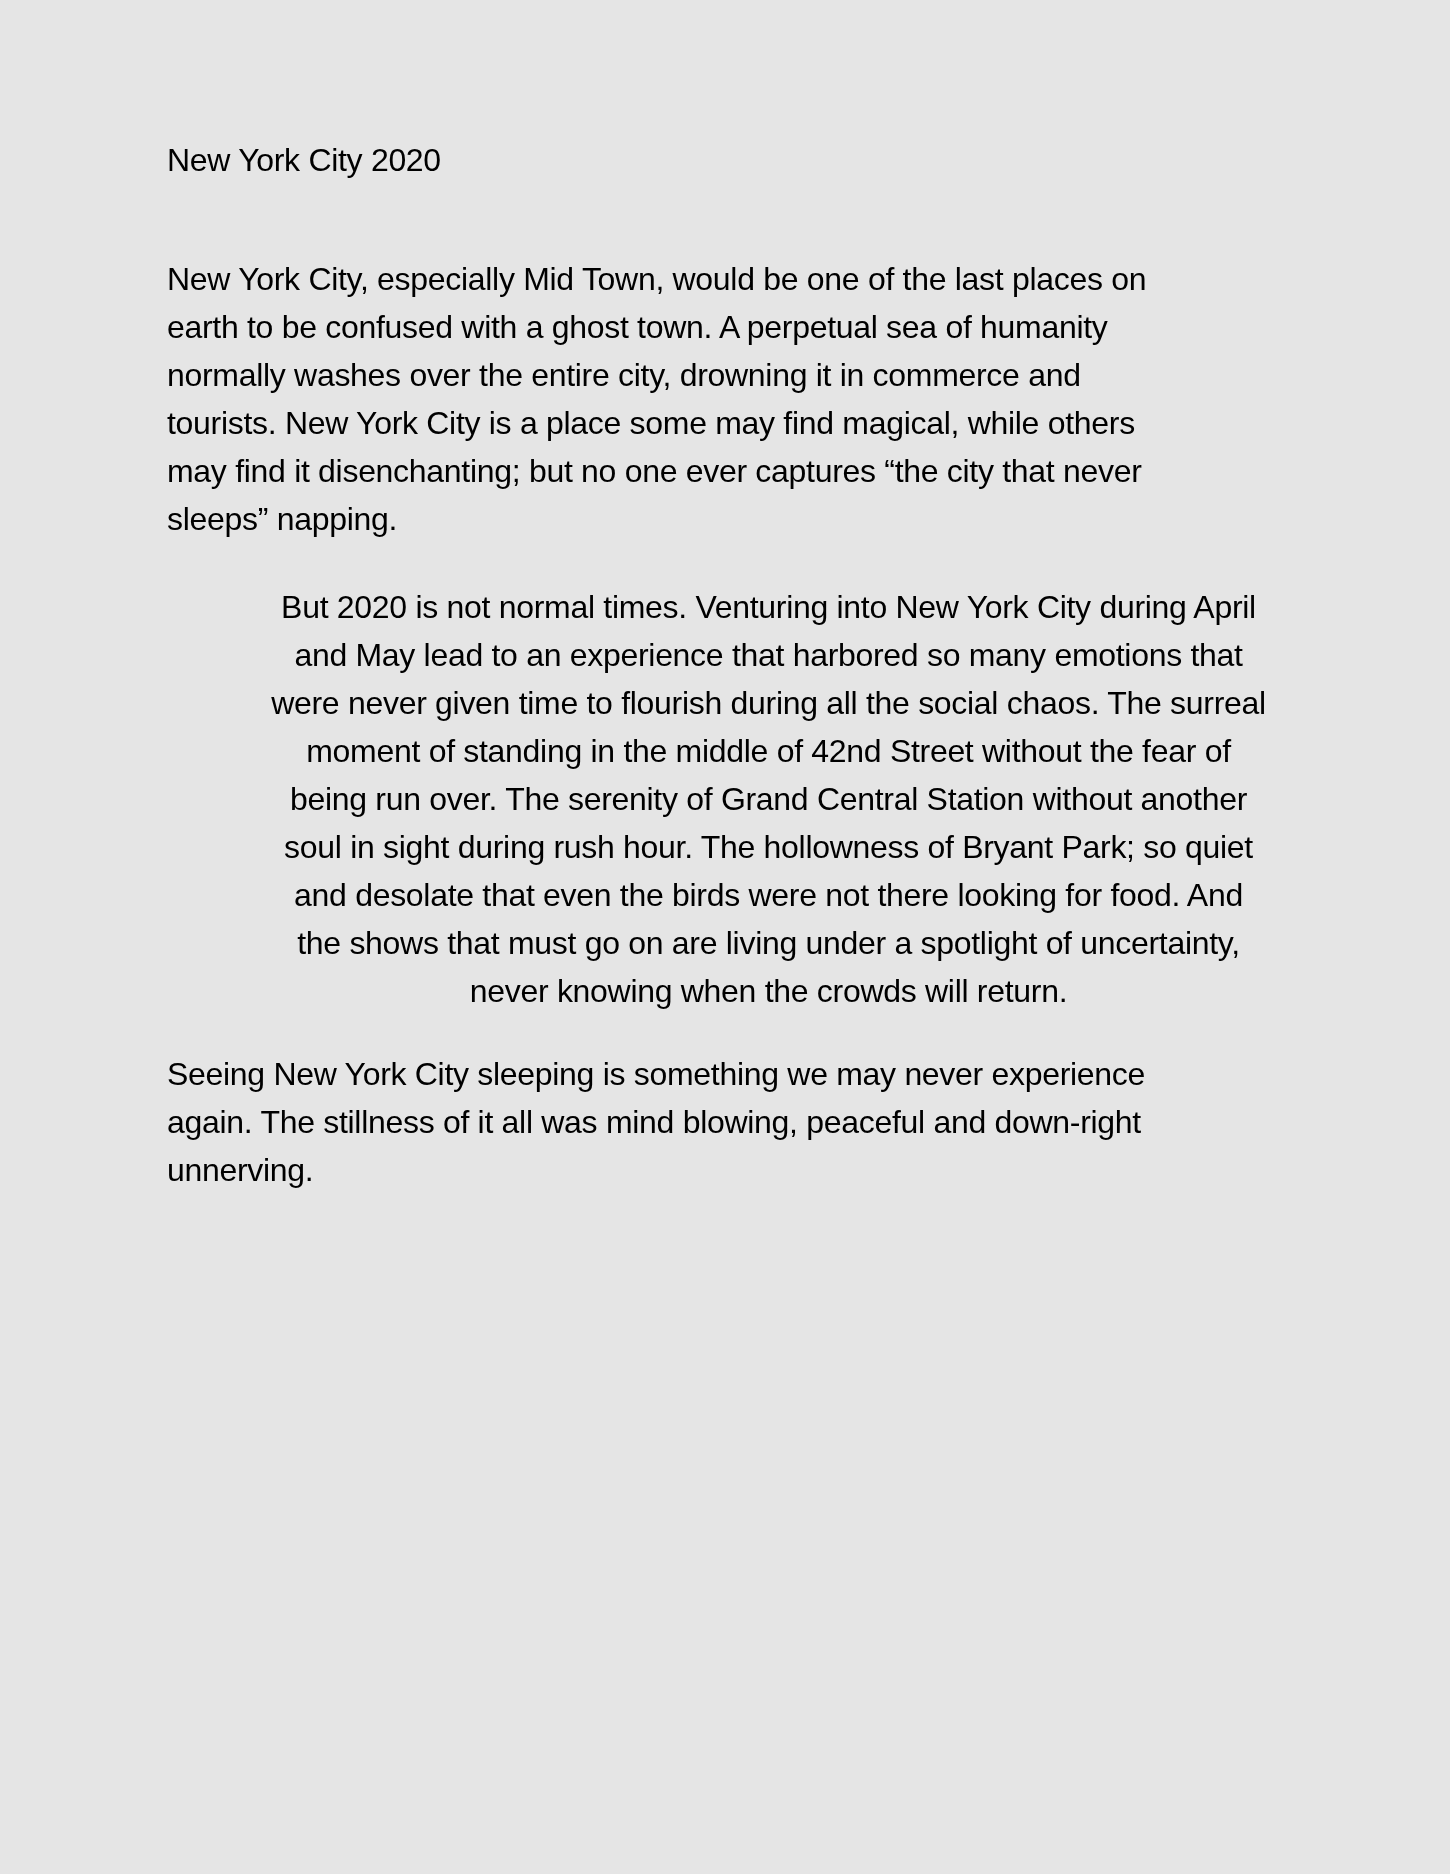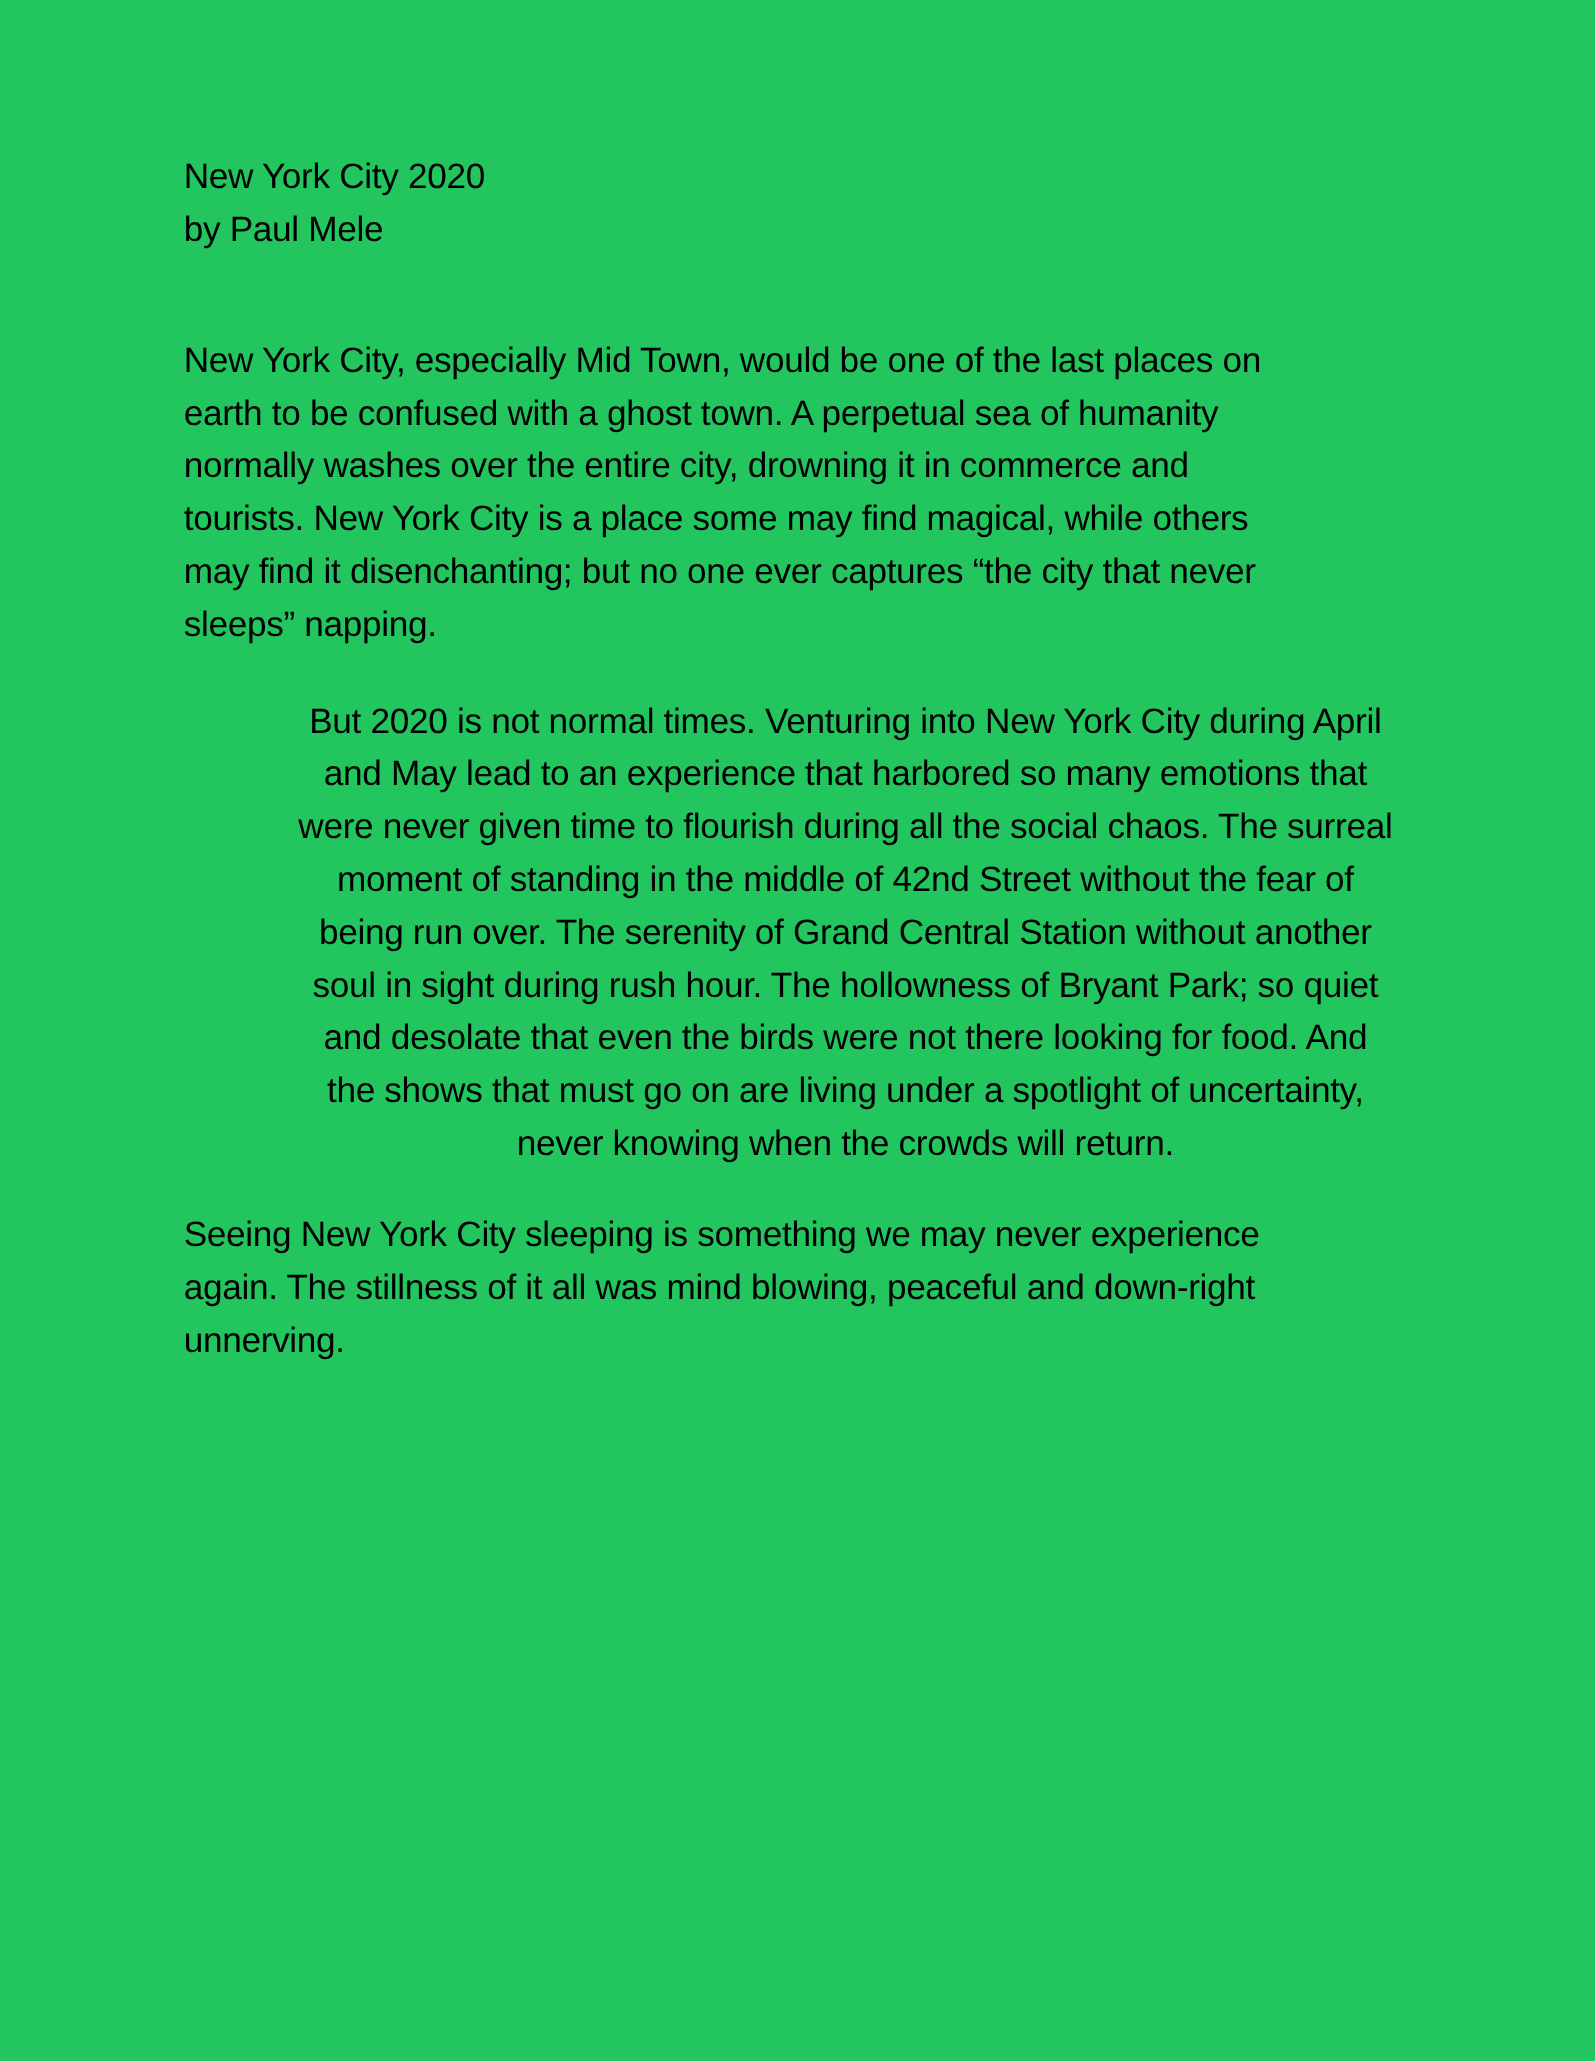--- a/index.html
+++ b/index.html
@@ -4,21 +4,21 @@
 <style>
   html, body {
     margin: 0;
     padding: 0;
     background: #ffffff;
   }
   .page {
     position: relative;
     width: 1450px;
     height: 1874px;
-    background: #22c55e;
+    background: #e5e5e5;
     overflow: hidden;
     font-family: "Liberation Sans", sans-serif;
     color: #000000;
   }
   .content {
     position: absolute;
     top: 136px;
     left: 167px;
     right: 80px;
   }
@@ -37,21 +37,20 @@
   .doc-paragraph.p2 { margin-top: 40px; text-align: center; }
   .doc-paragraph.p3 { margin-top: 35px; }
 </style>
 </head>
 <body>
 
 <div class="page">
   <div class="content">
     <header>
       <div class="doc-title">New York City 2020</div>
-      <div class="doc-byline">by Paul Mele</div>
     </header>
     <p class="doc-paragraph p1">New York City, especially Mid Town, would be one of the last places on
 earth to be confused with a ghost town. A perpetual sea of humanity
 normally washes over the entire city, drowning it in commerce and
 tourists. New York City is a place some may find magical, while others
 may find it disenchanting; but no one ever captures “the city that never
 sleeps” napping.</p>
     <p class="doc-paragraph p2">But 2020 is not normal times. Venturing into New York City during April
 and May lead to an experience that harbored so many emotions that
 were never given time to flourish during all the social chaos. The surreal

